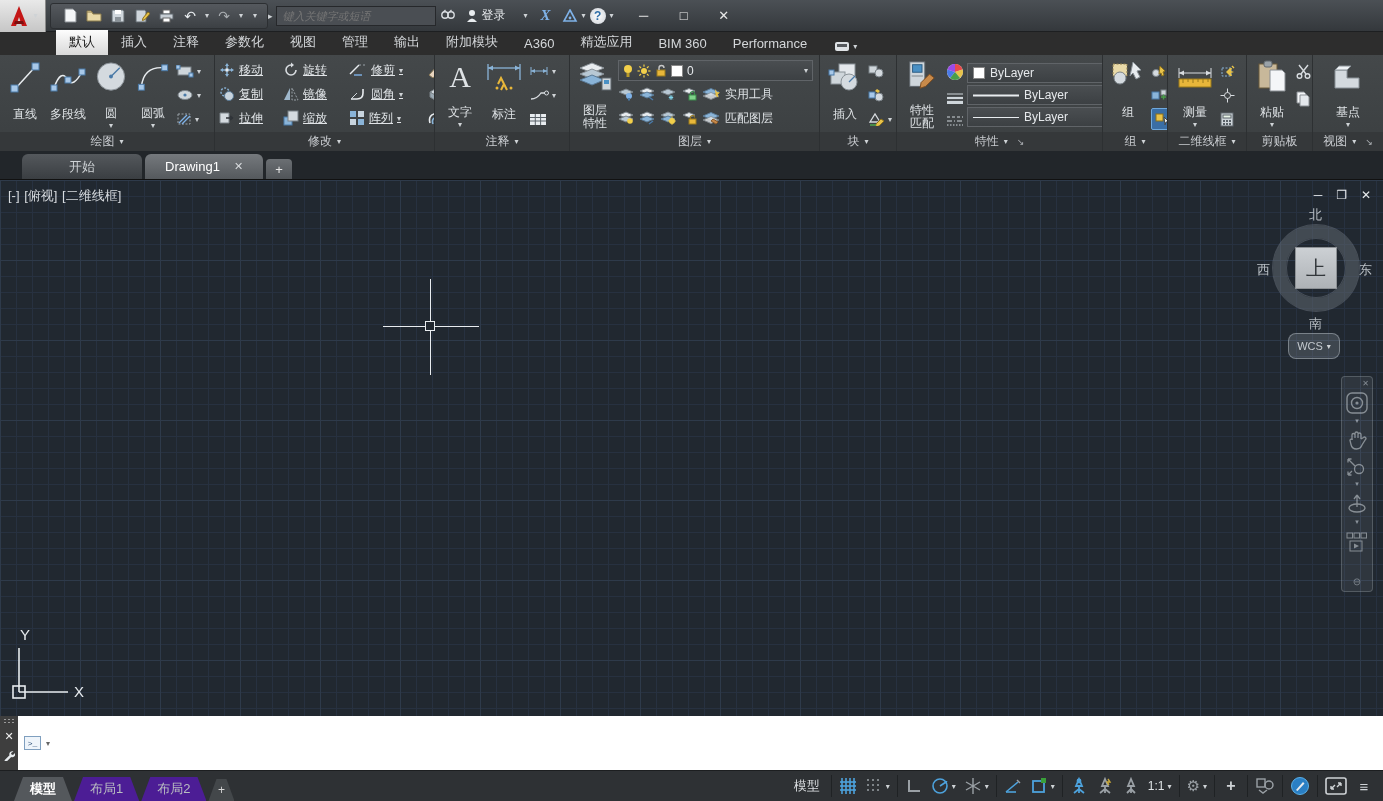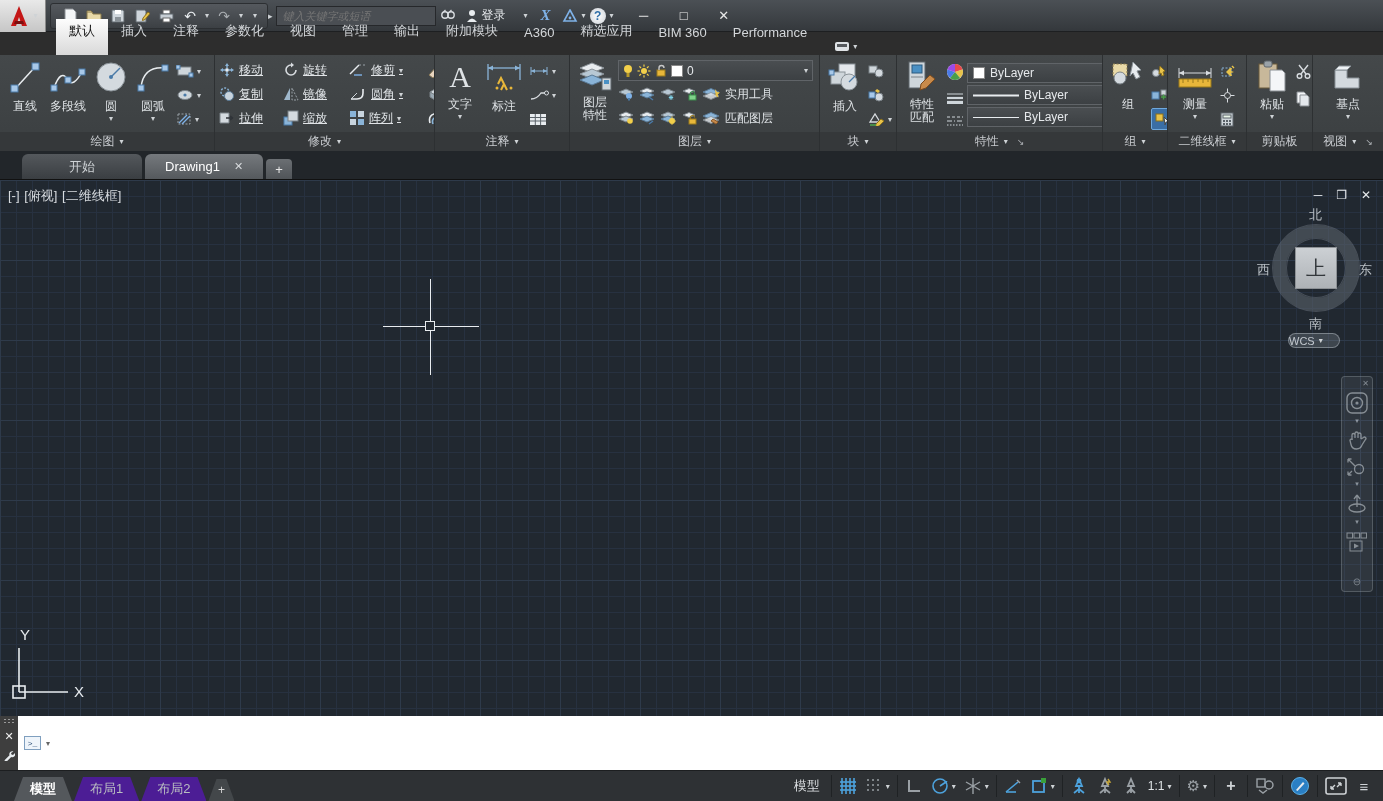--- a/index.html
+++ b/index.html
@@ -25,33 +25,33 @@
   .tb-ic { width:24px; height:22px; display:flex; align-items:center; justify-content:center; }
   .signin { display:flex; align-items:center; gap:4px; color:#e6e9ec; font-size:12px; padding:0 6px;}
   .xlogo { color:#7fb2e8; font-weight:bold; font-size:15px; font-family:"Liberation Serif",serif; font-style:italic;}
   .help-circle { width:16px; height:16px; border-radius:50%; background:radial-gradient(#fff,#cdd2d8); color:#2f6fa8;
     font-weight:bold; font-size:12px; display:flex; align-items:center; justify-content:center;}
   .winbtns { display:flex; align-items:center; margin-left:10px; }
   .winbtn { width:40px; height:30px; display:flex; align-items:center; justify-content:center; color:#e8e8e8; font-size:13px;}
 
   
   #ribbontabs { position:absolute; top:32px; left:0; width:100%; height:23px; background:#2d2d2d; display:flex; align-items:flex-end; padding-left:56px;}
-  .rtab { padding:3px 13px 15px; color:#d4d7da; font-size:13px; cursor:default;}
+  .rtab { padding:3px 13px 4px; color:#d4d7da; font-size:13px; cursor:default;}
   .rtab.active { background:linear-gradient(#fdfdfd,#d9d9d9); color:#1b1b1b; }
   .ribbon-toggle { margin-left:14px; margin-bottom:3px; display:flex; align-items:center; gap:3px;}
 
   
   #ribbon { position:absolute; top:55px; left:0; width:100%; height:96px; background:#3e4244; display:flex;}
   .panel { height:96px; display:flex; flex-direction:column; border-right:1px solid #2d3032; background:linear-gradient(#44484a,#3b3f41);}
   .pc { flex:1; display:flex; padding:3px 4px 0 4px; overflow:hidden;}
   .plabel { height:19px; background:#35383a; color:#c9ccd0; display:flex; align-items:center; justify-content:center; gap:5px; font-size:12px;}
   .plabel .dd { font-size:8px; }
   .launch { color:#aeb2b6; font-size:9px; margin-left:4px;}
   .bigbtn { display:flex; flex-direction:column; align-items:center; justify-content:flex-start; padding:2px 3px; min-width:42px; color:#dfe3e6;}
-  .bigbtn .lbl { margin-top:4px; line-height:13px; text-align:right; white-space:nowrap;}
+  .bigbtn .lbl { margin-top:12px; line-height:13px; text-align:right; white-space:nowrap;}
   .bigbtn .dd { margin-top:1px; }
   .smallcol { display:flex; flex-direction:column; justify-content:space-between; padding:2px 2px;}
   .srow { display:flex; align-items:center; gap:3px; height:22px; color:#dfe3e6;}
   .modgrid { display:grid; grid-template-columns:64px 66px 78px 28px; grid-auto-rows:24px; align-items:center;text-decoration:underline;}
   .mitem { display:flex; align-items:center; gap:4px; color:#dfe3e6; white-space:nowrap;}
   .layer-right { display:flex; flex-direction:column; gap:2px; padding:2px 2px; width:208px;}
   .layer-dd { height:21px; background:linear-gradient(#4a4e51,#3c4043); border:1px solid #606468; display:flex; align-items:center; gap:4px; padding:0 4px; color:#e6e9ec;}
   .layer-dd .grow { flex:1; }
   .lrow { display:flex; align-items:center; gap:5px; color:#dfe3e6; height:22px;}
   .swatch { width:12px; height:12px; background:#fff; border:1px solid #888; }
@@ -87,23 +87,23 @@
   
   .viewcube { position:absolute; left:1263px; top:32px; width:106px; height:112px;}
   .vc-ring { position:absolute; left:10px; top:13px; width:86px; height:86px; border-radius:50%;
     border:13px solid rgba(100,108,116,.50); box-shadow:0 0 0 1px rgba(140,150,160,.35), inset 0 0 0 1px rgba(140,150,160,.35);}
   .vc-face { position:absolute; left:32px; top:35px; width:42px; height:42px; background:linear-gradient(#ccd0d4,#aeb2b6);
     border:1px solid #8d9195; color:#33373b; font-size:20px; display:flex; align-items:center; justify-content:center;}
   .vc-n { position:absolute; left:46px; top:-6px; color:#b9bfc5; font-size:13px;}
   .vc-s { position:absolute; left:46px; top:103px; color:#b9bfc5; font-size:13px;}
   .vc-w { position:absolute; left:-6px; top:49px; color:#b9bfc5; font-size:13px;}
   .vc-e { position:absolute; left:96px; top:49px; color:#b9bfc5; font-size:13px;}
-  .wcs { position:absolute; left:1288px; top:153px; width:52px; height:15px; border-radius:8px;
+  .wcs { position:absolute; left:1288px; top:153px; width:52px; height:26px; border-radius:8px;
     background:rgba(150,158,166,.25); border:1px solid rgba(160,168,176,.6); color:#c3c9cf; font-size:11px;
-    display:flex; align-items:center; gap:4px;}
+    display:flex; align-items:center; justify-content:center; gap:4px;}
   
   .navbar { position:absolute; left:1341px; top:196px; width:32px; height:216px; border-radius:4px;
     background:rgba(150,158,166,.12); border:1px solid rgba(170,178,186,.30); display:flex; flex-direction:column; align-items:center; padding:4px 0;}
   .navbar .nx { align-self:flex-end; margin-right:3px; color:rgba(200,208,216,.55); font-size:8px; line-height:6px;}
   .nav-ic { margin:5px 0 0; opacity:.55;}
   .nav-dd { color:rgba(200,208,216,.6); font-size:7px; margin-top:3px;}
   .nav-bot { margin-top:auto; color:rgba(200,208,216,.5); font-size:10px;}
   
   .ucs { position:absolute; left:6px; top:450px; }
 

